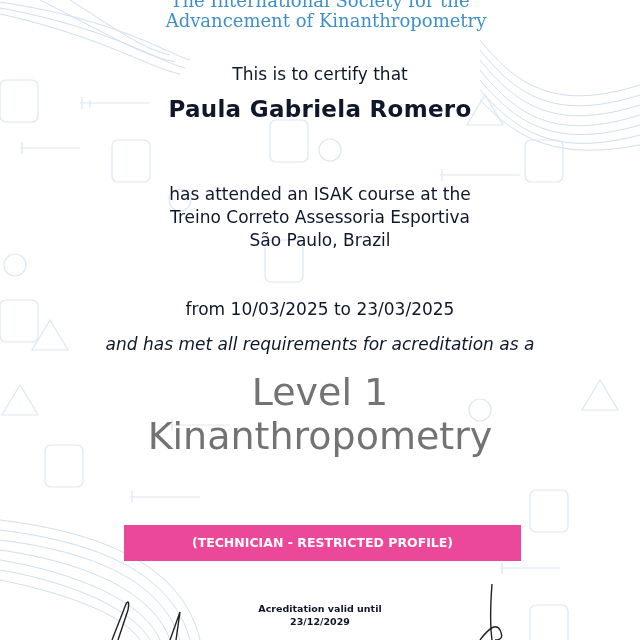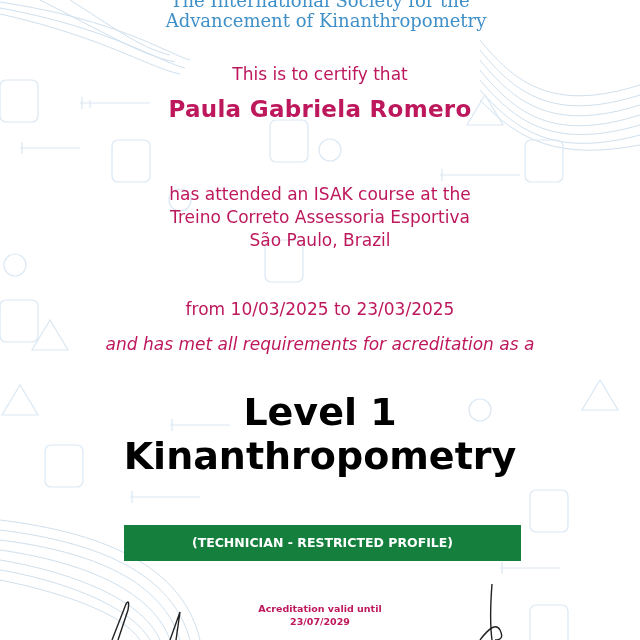--- a/index.html
+++ b/index.html
@@ -2,28 +2,28 @@
 <html><head>
 <meta charset="utf-8">
 <style>
   html, body { margin: 0; padding: 0; }
   body { width: 640px; height: 640px; overflow: hidden; background: #ffffff; position: relative; font-family: "DejaVu Sans", sans-serif; }
   .bg { position: absolute; inset: 0; z-index: 0; }
   .content { position: absolute; inset: 0; z-index: 1; }
   .org { position: absolute; left: 0; right: 0; text-align: center; font-family: "DejaVu Serif", serif; color: #3f8fc8; font-size: 18px; line-height: 20px; }
   .org .l1 { top: -9px; position: absolute; left: 0; right: 0; }
   .org .l2 { top: 11px; position: absolute; left: 0; right: 0; margin-left: 12px; }
-  .t { position: absolute; left: 0; right: 0; text-align: center; color: #be185d; }
+  .t { position: absolute; left: 0; right: 0; text-align: center; color: #0f172a; }
   .certify { top: 64px; font-size: 17px; }
   .name { top: 96px; font-size: 23px; font-weight: bold; letter-spacing: 0.3px; }
   .attended { top: 183px; font-size: 17px; line-height: 23px; }
   .dates { top: 299px; font-size: 17px; }
   .met { top: 334px; font-size: 17px; font-style: italic; }
-  .level { top: 390px; font-size: 38px; font-weight: bold; color: #000000; line-height: 44px; }
-  .banner { position: absolute; left: 124px; top: 525px; width: 397px; height: 36px; background: #15803d; color: #fff; text-align: center; font-weight: bold; font-size: 12.5px; line-height: 36px; }
+  .level { top: 370px; font-size: 38px; font-weight: normal; color: #737373; line-height: 44px; }
+  .banner { position: absolute; left: 124px; top: 525px; width: 397px; height: 36px; background: #ec4899; color: #fff; text-align: center; font-weight: bold; font-size: 12.5px; line-height: 36px; }
   .valid { top: 602px; font-size: 9.5px; font-weight: bold; line-height: 13px; }
 </style>
 </head>
 <body>
 
 <svg class="bg" width="640" height="640" viewBox="0 0 640 640">
   <g fill="none" stroke="#cfe0ee" stroke-width="1">
 
     <path d="M0 2 C120 20 170 55 190 60"></path>
     <path d="M0 8 C110 28 160 62 185 68"></path>
@@ -104,15 +104,15 @@
 
   <div class="t level">
     <div>Level 1</div>
     <div>Kinanthropometry</div>
   </div>
 
   <div class="banner">(TECHNICIAN - RESTRICTED PROFILE)</div>
 
   <div class="t valid">
     <div>Acreditation valid until</div>
-    <div>23/07/2029</div>
+    <div>23/12/2029</div>
   </div>
 </div>
 
 </body></html>

